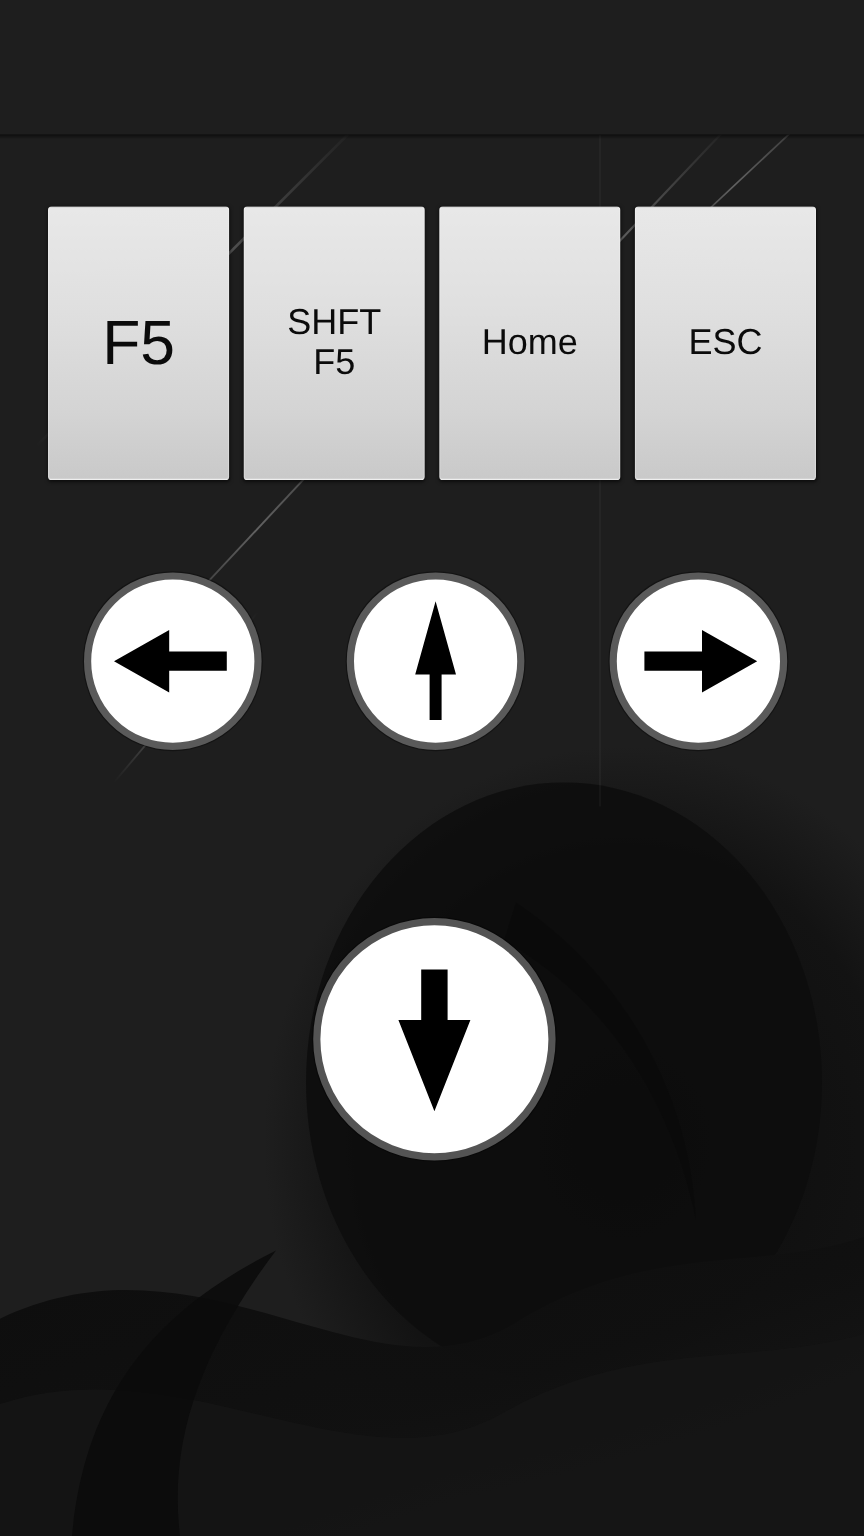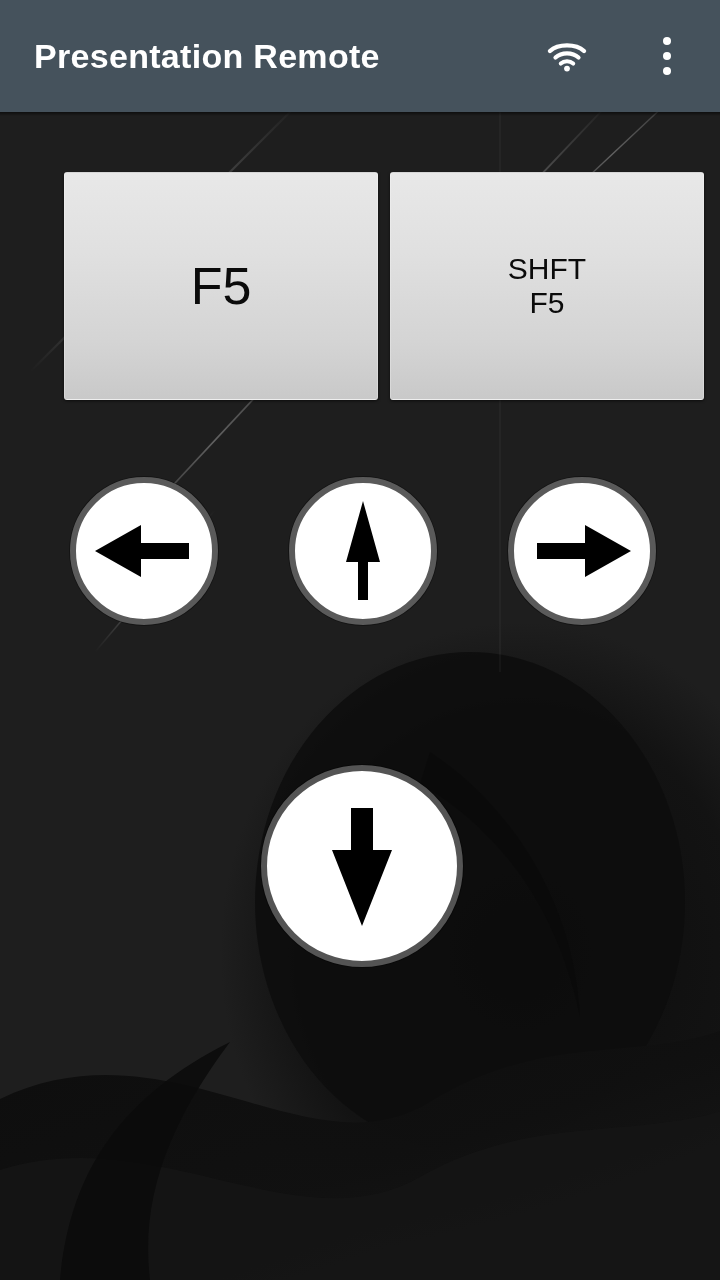--- a/index.html
+++ b/index.html
@@ -55,21 +55,21 @@
   .bg-art { position:absolute; inset:112px 0 0 0; z-index:0; overflow:hidden; }
   .bg-art svg { display:block; width:720px; height:1168px; }
 
   
   .content { position:absolute; left:0; top:112px; width:720px; height:1168px; z-index:10; }
 
   
   .key-row {
     position:absolute; left:40px; top:60px;
     width:640px; height:228px;
-    display:flex; gap:12px;margin-left:24px;
+    display:flex; gap:12px;
   }
   .key {
     flex:1 1 0;
     border-radius:3px;
     background:linear-gradient(to bottom, #e8e8e8 0%, #e0e0e0 35%, #d4d4d4 75%, #c9c9c9 100%);
     border:1px solid rgba(255,255,255,0.25);
     box-shadow:0 1px 3px rgba(0,0,0,0.6);
     display:flex; align-items:center; justify-content:center;
     text-align:center;
     color:#0b0b0b;
@@ -148,53 +148,37 @@
         <line x1="30" y1="260" x2="300" y2="-10" stroke-width="2.2"></line>
         <line x1="120" y1="430" x2="330" y2="205" stroke-width="1.6"></line>
         <line x1="430" y1="180" x2="610" y2="-10" stroke-width="1.8"></line>
         <line x1="540" y1="110" x2="700" y2="-40" stroke-width="1.4"></line>
         <line x1="95" y1="540" x2="215" y2="398" stroke-width="1.5"></line>
       </g>
       <line x1="500" y1="0" x2="500" y2="560" stroke="#ffffff" stroke-opacity="0.035" stroke-width="2"></line>
     </svg>
   </div>
 
-  <div class="appbar">
-    <div class="appbar-title">Presentation Remote</div>
-
-    <div class="appbar-action wifi">
-      <svg width="42" height="32" viewBox="0 0 42 32" xmlns="http://www.w3.org/2000/svg">
-        <g fill="none" stroke="#ffffff" stroke-linecap="round">
-          <path d="M4 11 C12 3.5, 30 3.5, 38 11" stroke-width="4.4"></path>
-          <path d="M9.5 17.5 C15.5 12, 26.5 12, 32.5 17.5" stroke-width="4.2"></path>
-          <path d="M14.8 23.6 C18.2 20.5, 23.8 20.5, 27.2 23.6" stroke-width="4"></path>
-        </g>
-        <circle cx="21" cy="28.6" r="2.9" fill="#ffffff"></circle>
-      </svg>
-    </div>
-
-    <div class="appbar-action">
-      <div class="dots">
-        <i></i>
-        <i></i>
-        <i></i>
-      </div>
-    </div>
-  </div>
   <div class="appbar-shadow"></div>
 
   <div class="content">
 
     <div class="key-row">
       <div class="key big">
         <span class="lbl">F5</span>
       </div>
       <div class="key">
         <span class="lbl">SHFT
 F5</span>
+      </div>
+      <div class="key">
+        <span class="lbl">Home</span>
+      </div>
+      <div class="key">
+        <span class="lbl">ESC</span>
       </div>
     </div>
 
     <div class="circle-row">
 
       <div class="circ small left">
         <svg width="110" height="80" viewBox="0 0 110 80" xmlns="http://www.w3.org/2000/svg">
           <path d="M6 40 L52 14 L52 32 L100 32 L100 48 L52 48 L52 66 Z" fill="#000000"></path>
         </svg>
       </div>

